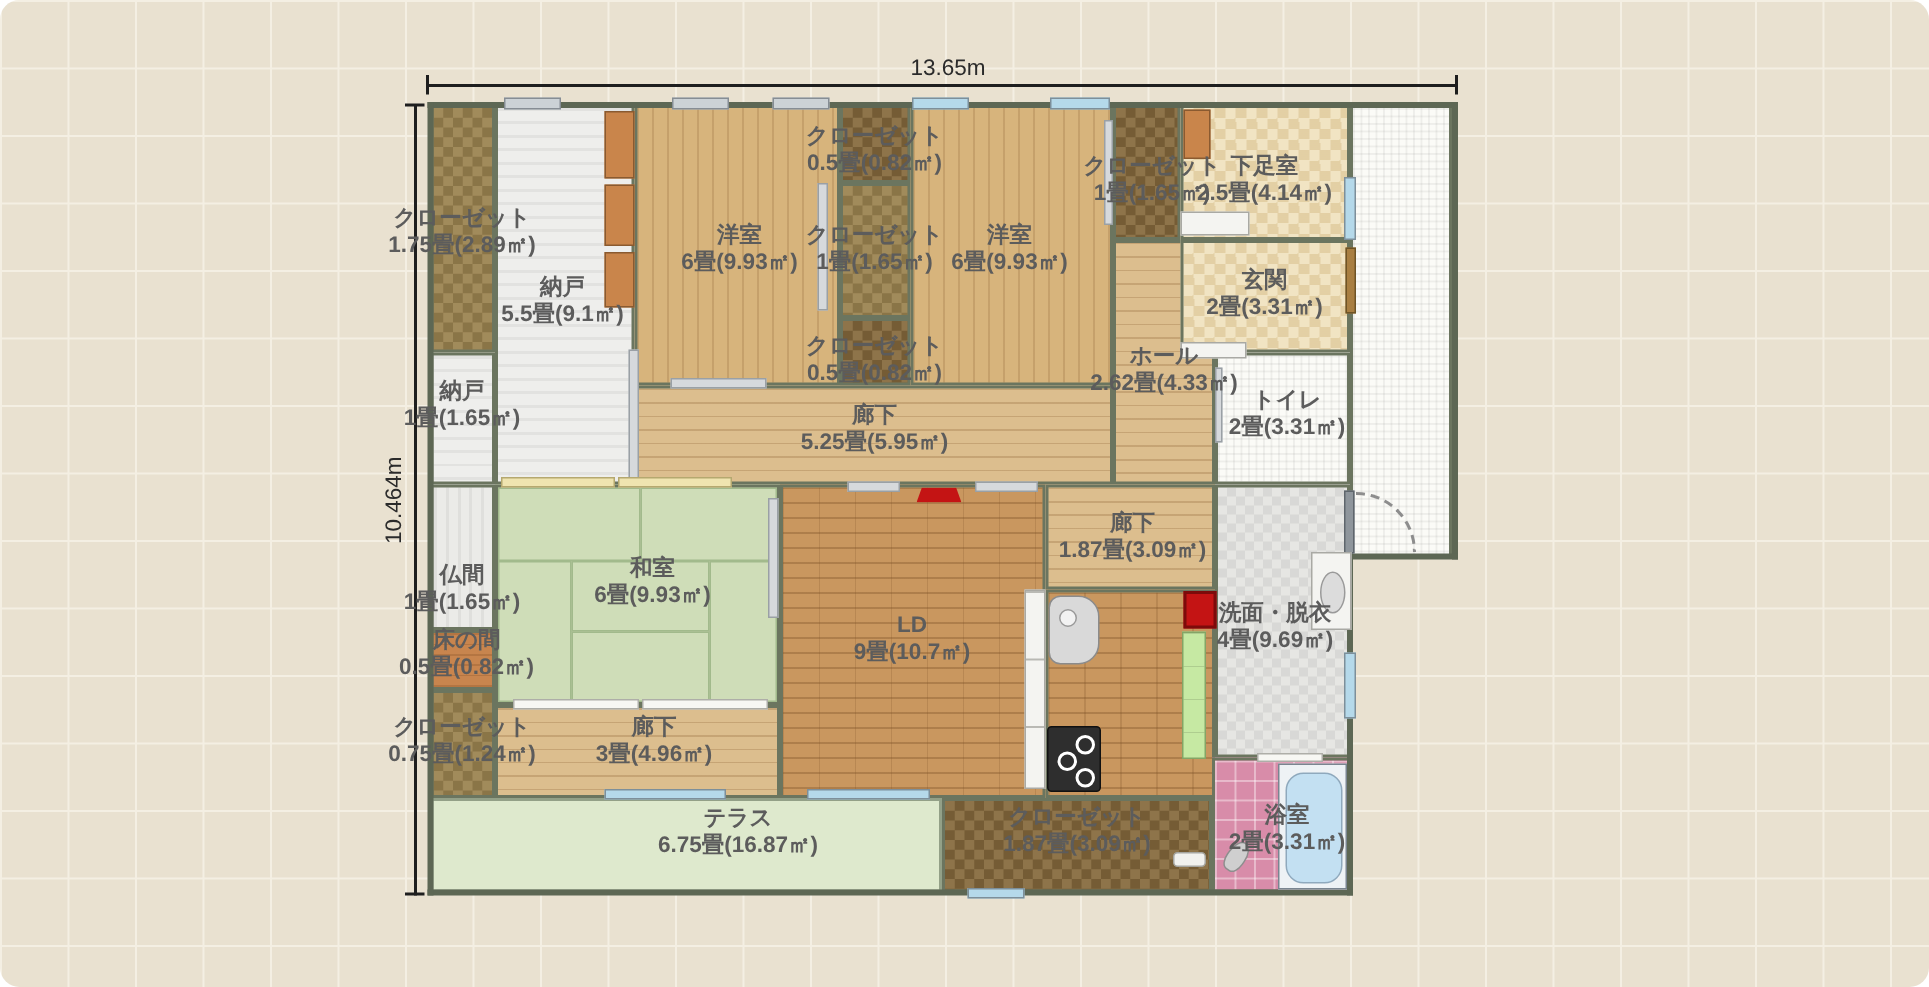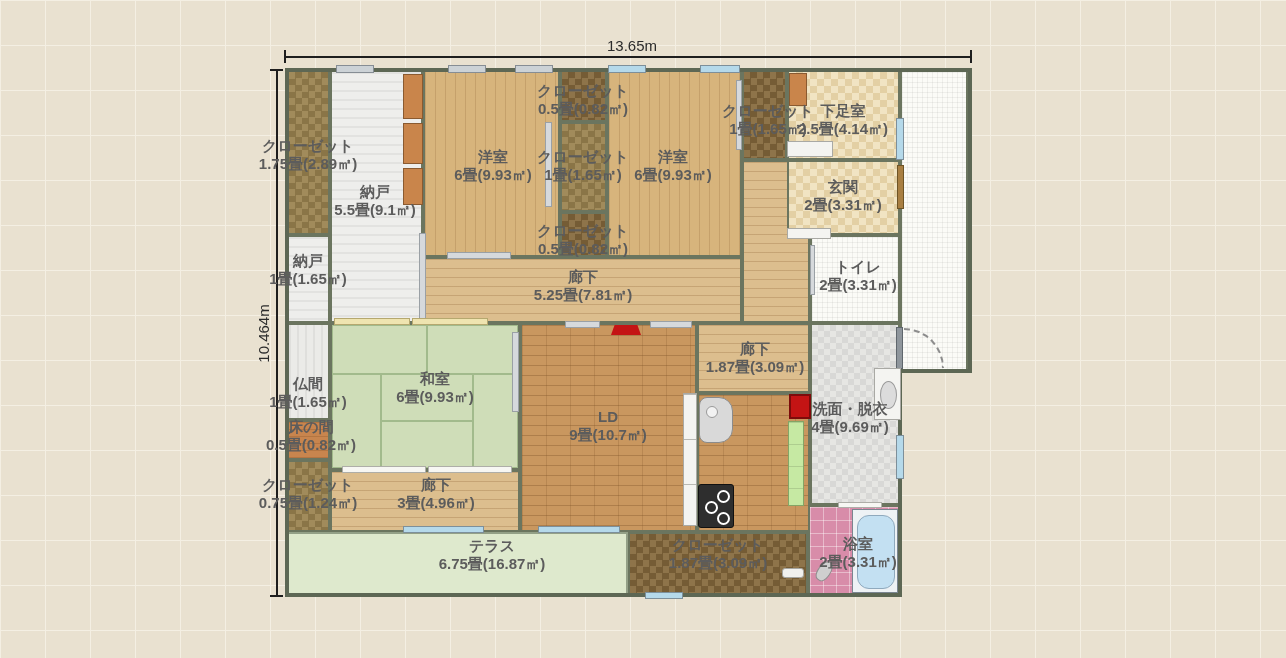--- a/index.html
+++ b/index.html
@@ -7,20 +7,21 @@
     width:1286px;height:658px;overflow:hidden;
     font-family:"Liberation Sans","DejaVu Sans",sans-serif;
   }
   .canvas{
     position:relative;width:1286px;height:658px;
     background-color:#e9e1d0;
     background-image:
       linear-gradient(#f4efe3 1px, transparent 1px),
       linear-gradient(90deg,#f4efe3 1px, transparent 1px);
     background-size:45px 45px;
+    border-radius:13px;
   }
   .room{position:absolute;border:2px solid #6b755f;box-sizing:border-box;}
   .wall{position:absolute;background:#5d6754;}
   
   .wood-h{background-color:#dcbe8e;background-image:repeating-linear-gradient(180deg,rgba(146,104,58,.30) 0 1px,transparent 1px 9px);}
   .wood-v{background-color:#d7b47c;background-image:repeating-linear-gradient(90deg,rgba(146,104,58,.26) 0 1px,transparent 1px 10px);}
   .brick{background-color:#c9975f;background-image:
       repeating-linear-gradient(180deg,rgba(122,79,37,.35) 0 1px,transparent 1px 10px),
       repeating-linear-gradient(90deg,rgba(122,79,37,.22) 0 1px,transparent 1px 24px);}
   .tatami{background-color:#cedcb6;}
@@ -208,31 +209,35 @@
       <span>1畳(1.65㎡)</span>
     </div>
   <div class="lbl" style="left:843px;top:102px;">
       <span>下足室</span>
       <span>2.5畳(4.14㎡)</span>
     </div>
   <div class="lbl" style="left:843px;top:178px;">
       <span>玄関</span>
       <span>2畳(3.31㎡)</span>
     </div>
+  <div class="lbl" style="left:776px;top:229px;">
+      <span>ホール</span>
+      <span>2.62畳(4.33㎡)</span>
+    </div>
   <div class="lbl" style="left:858px;top:258px;">
       <span>トイレ</span>
       <span>2畳(3.31㎡)</span>
     </div>
   <div class="lbl" style="left:308px;top:252px;">
       <span>納戸</span>
       <span>1畳(1.65㎡)</span>
     </div>
   <div class="lbl" style="left:583px;top:268px;">
       <span>廊下</span>
-      <span>5.25畳(7.81㎡)</span>
+      <span>5.25畳(5.95㎡)</span>
     </div>
   <div class="lbl" style="left:308px;top:375px;">
       <span>仏間</span>
       <span>1畳(1.65㎡)</span>
     </div>
   <div class="lbl" style="left:435px;top:370px;">
       <span>和室</span>
       <span>6畳(9.93㎡)</span>
     </div>
   <div class="lbl" style="left:608px;top:408px;">

